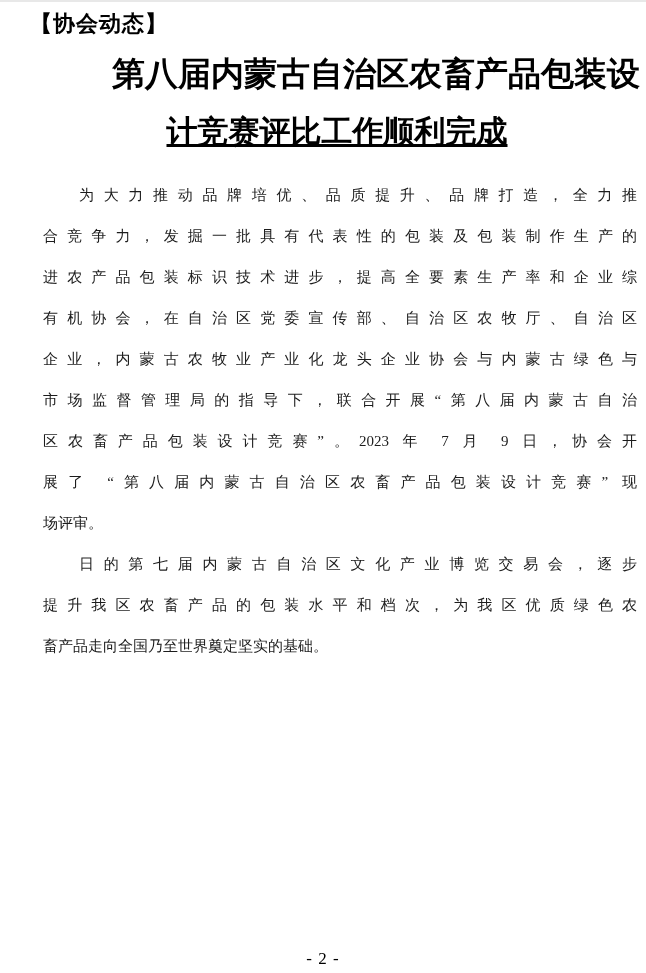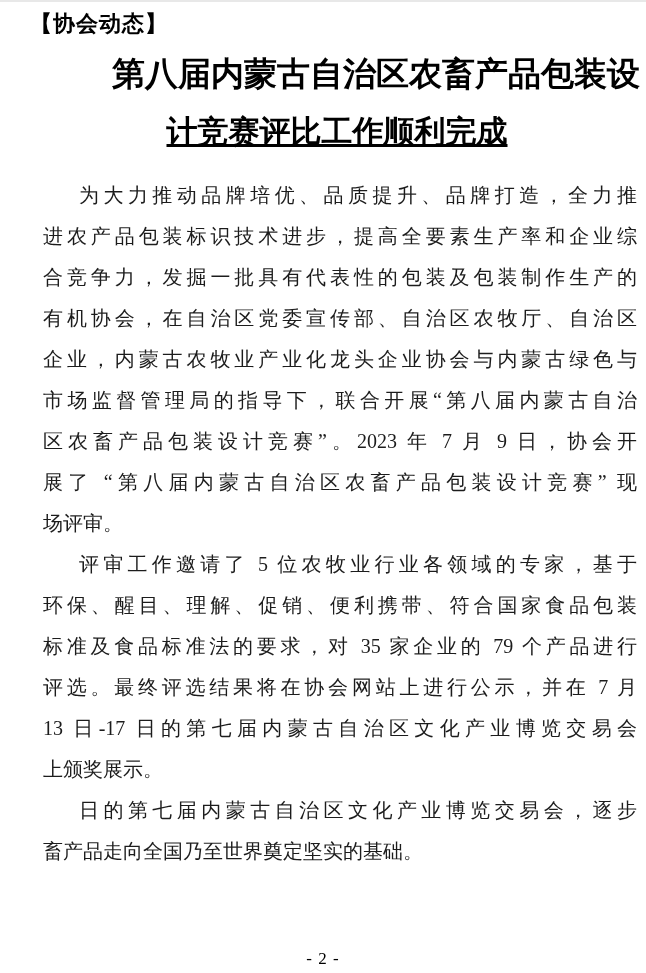--- a/index.html
+++ b/index.html
@@ -51,21 +51,21 @@
     text-indent: -12px;
     letter-spacing: 0px;
     text-decoration: underline;
   }
   .body-text {
     position: absolute;
     left: 43px;
     top: 173px;
     width: 594px;
     font-family: "Liberation Serif", "DejaVu Serif", serif;
-    font-size: 20px;
+    font-size: 15px;
     color: #1c1c1c;
   }
   .line {
     height: 41px;
     line-height: 41px;
     text-align: justify;
     text-align-last: justify;
     text-justify: inter-character;
     white-space: nowrap;
   }
@@ -96,41 +96,34 @@
   <div class="section-label">【协会动态】</div>
 
   <div class="title-line title-line-1">第八届内蒙古自治区农畜产品包装设</div>
 
   <div class="title-line title-line-2">计竞赛评比工作顺利完成</div>
 
   <div class="body-text">
 
     <div>
       <div class="line first">为大力推动品牌培优、品质提升、品牌打造，全力推</div>
+      <div class="line">合竞争力，发掘一批具有代表性的包装及包装制作生产的</div>
       <div class="line">进农产品包装标识技术进步，提高全要素生产率和企业综</div>
-      <div class="line">合竞争力，发掘一批具有代表性的包装及包装制作生产的</div>
       <div class="line">有机协会，在自治区党委宣传部、自治区农牧厅、自治区</div>
       <div class="line">企业，内蒙古农牧业产业化龙头企业协会与内蒙古绿色与</div>
       <div class="line">市场监督管理局的指导下，联合开展“第八届内蒙古自治</div>
       <div class="line">区农畜产品包装设计竞赛”。2023 年 7 月 9 日，协会开</div>
       <div class="line">展了 “第八届内蒙古自治区农畜产品包装设计竞赛” 现</div>
       <div class="line last">场评审。</div>
     </div>
 
-    <div>
-      <div class="line first">评审工作邀请了 5 位农牧业行业各领域的专家，基于</div>
-      <div class="line">环保、醒目、理解、促销、便利携带、符合国家食品包装</div>
-      <div class="line">标准及食品标准法的要求，对 35 家企业的 79 个产品进行</div>
-      <div class="line">评选。最终评选结果将在协会网站上进行公示，并在 7 月</div>
-      <div class="line">13 日-17 日的第七届内蒙古自治区文化产业博览交易会</div>
-      <div class="line last">上颁奖展示。</div>
-    </div>
 
     <div>
       <div class="line first">日的第七届内蒙古自治区文化产业博览交易会，逐步</div>
+      <div class="line">提升我区农畜产品的包装水平和档次，为我区优质绿色农</div>
       <div class="line last">畜产品走向全国乃至世界奠定坚实的基础。</div>
     </div>
 
   </div>
 
   <div class="page-number">- 2 -</div>
 
 </div>
 
 </body></html>

